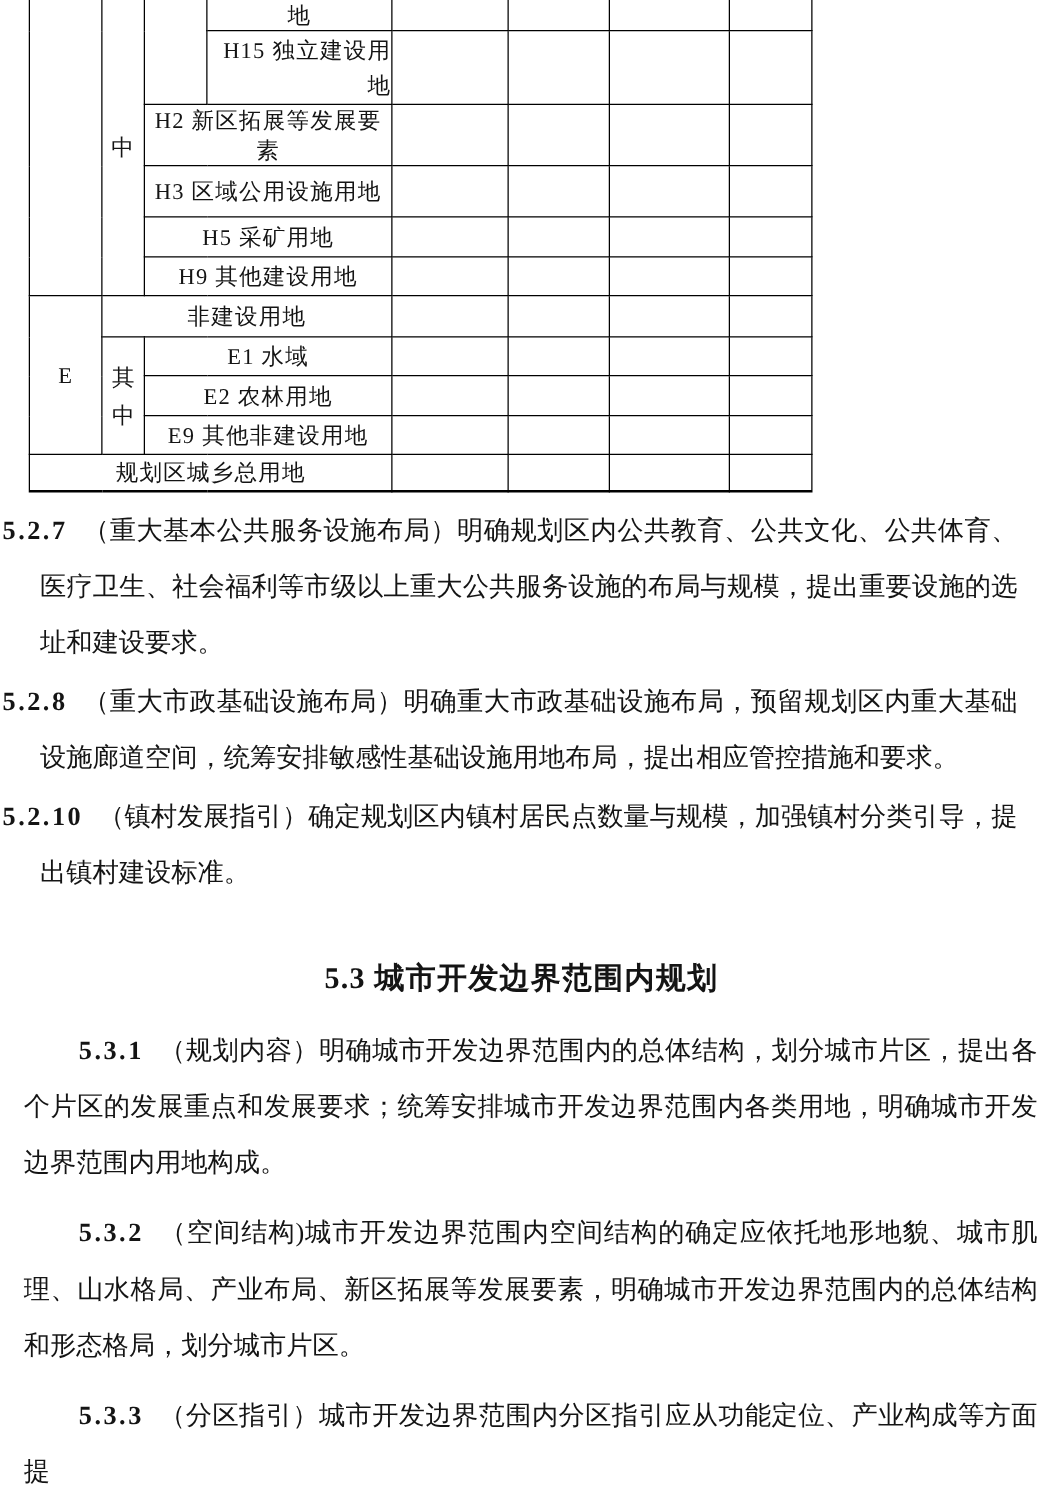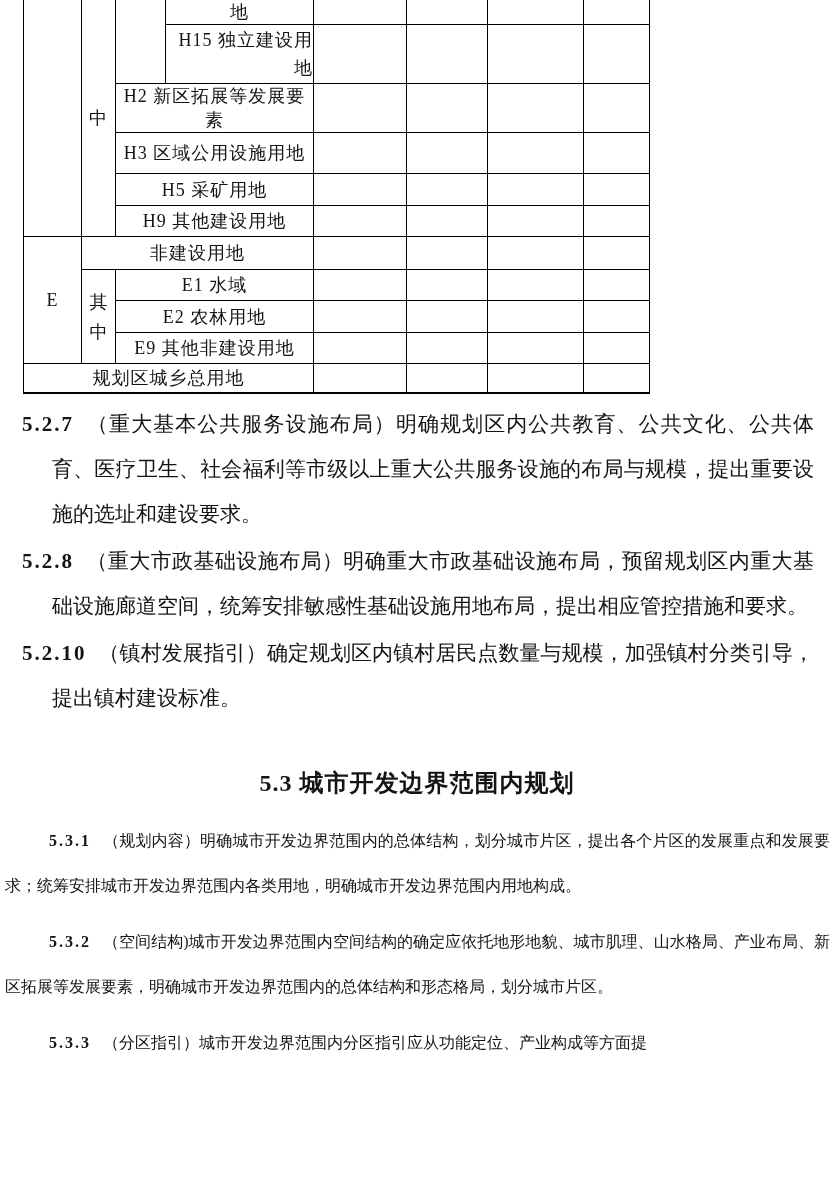--- a/index.html
+++ b/index.html
@@ -53,44 +53,44 @@
     letter-spacing: 0;
     vertical-align: middle;
   }
 
   
   .sec52 { margin-top: 8px; }
   .p52 {
     font-size: 21px;
     line-height: 45px;
     margin: 0 0 2px 0;
-    padding-left: 52px;
+    padding-left: 32px;
     padding-right: 20px;
     text-indent: -30px;
     text-align: justify;
   }
   .pnum {
     font-weight: bold;
     letter-spacing: 2px;
     margin-right: 12px;
     white-space: nowrap;
   }
   h2.h53 {
     font-size: 24px;
     font-weight: bold;
     text-align: center;
     line-height: 36px;
     margin: 44px 0 17px 0;
     letter-spacing: 1px;
   }
   .p53 {
-    font-size: 16px;
+    font-size: 21px;
     line-height: 45px;
     margin: 0 0 11px 0;
-    padding-left: 5px;
+    padding-left: 19px;
     padding-right: 4px;
     text-indent: 44px;
     text-align: justify;
   }
 </style>
 </head>
 <body>
 
 <div class="table-wrap">
   <table class="landuse">

